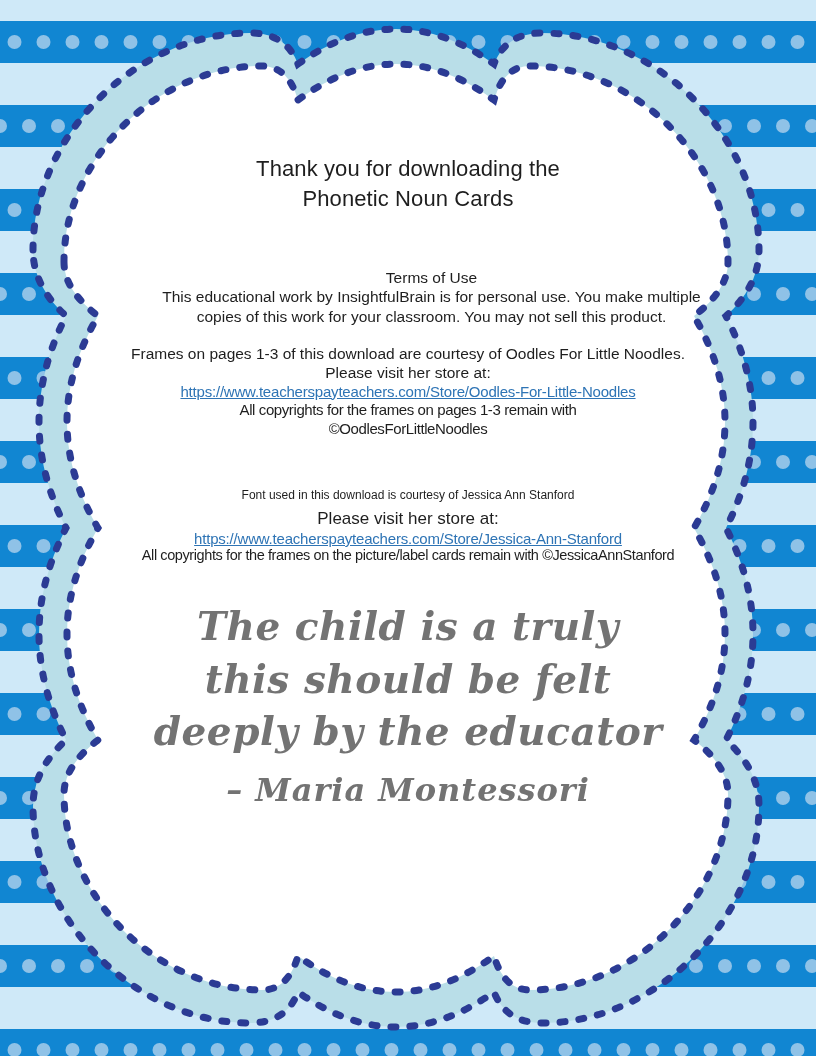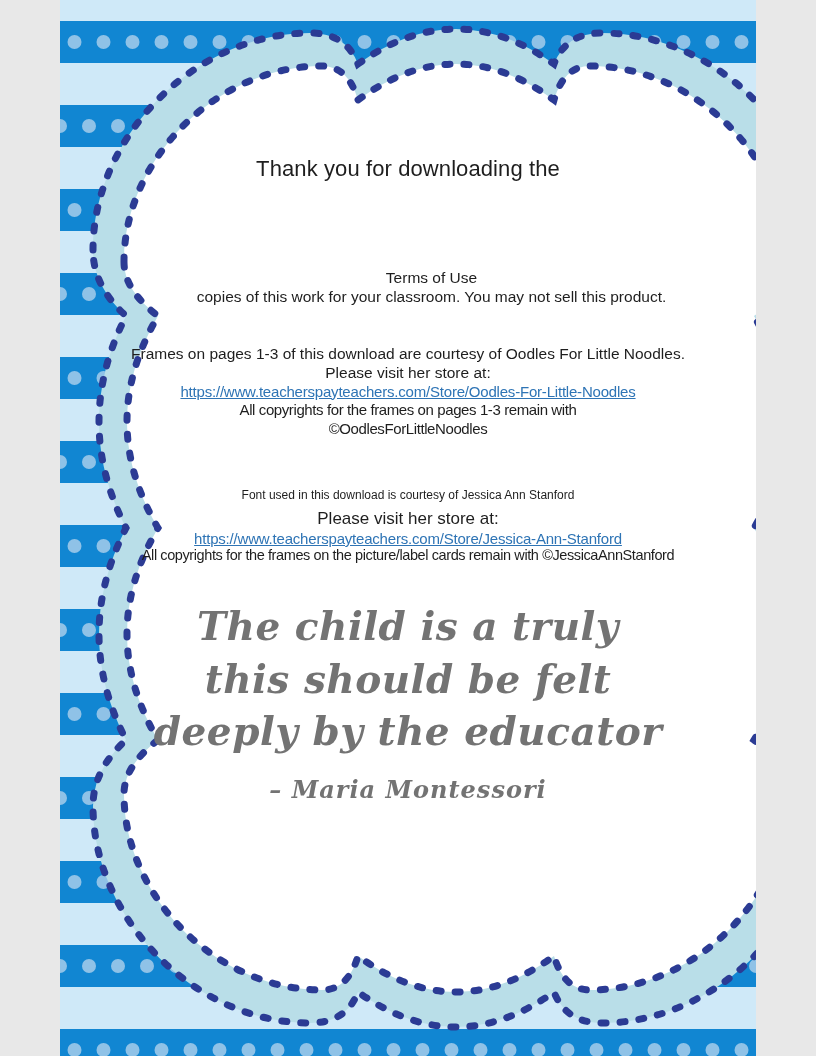--- a/index.html
+++ b/index.html
@@ -1,21 +1,21 @@
 <!DOCTYPE html>
 <html style="--navy: #2b3b94; --stripe-dark: #1186d2; --stripe-light: #cfe9f8; --stripe-dot: #8fc2e7; --band: #b9dee8; --link: #2e74b5; --ink: #1e1e1e;"><head>
 <meta charset="utf-8">
 <style>
   :root{
     --navy:#2b3b94; --stripe-dark:#1186d2; --stripe-light:#cfe9f8;
     --stripe-dot:#8fc2e7; --band:#b9dee8; --link:#2e74b5; --ink:#1e1e1e;
   }
   html,body{margin:0;padding:0;background:#e8e8e8;}
   .page{
-    position:relative; width:696px; height:1056px; margin:0 auto;
+    position:relative; width:816px; height:1056px; margin:0 auto;
     overflow:hidden; background:var(--stripe-light);
     font-family:"Liberation Sans", sans-serif; color:var(--ink);
   }
   .frame-svg{position:absolute; inset:0; display:block;}
   .c-stripe-light{fill:var(--stripe-light);}
   .c-stripe-dark{fill:var(--stripe-dark);}
   .c-dot{fill:var(--stripe-dot);}
   .c-band{fill:var(--band); stroke:var(--navy); stroke-width:7;
           stroke-dasharray:5 14; stroke-linecap:round;}
   .c-panel{fill:#ffffff; stroke:var(--navy); stroke-width:7;
@@ -28,21 +28,21 @@
   .doc-link{color:var(--link); text-decoration:underline; font-size:15px; letter-spacing:-0.2px;}
   .alt{letter-spacing:-0.4px; font-size:15px;}
   .fc1{top:488px; font-size:12px;}
   .fc2{top:509px; font-size:17px;}
   .fc-link{top:530px;}
   .fc3{top:547px; font-size:14.5px; letter-spacing:-0.4px;}
   .quote{
     top:600px; font-family:"DejaVu Serif", serif; font-style:italic; font-weight:700;
     font-size:39px; line-height:52.5px; color:#737373; letter-spacing:0.5px;
   }
-  .quote .attribution{font-size:24px; margin-top:6px; letter-spacing:1px;}
+  .quote .attribution{font-size:32px; margin-top:6px; letter-spacing:1px;}
 </style>
 </head>
 <body>
 
 <div class="page">
 
   <svg class="frame-svg" viewBox="0 0 816 1056" width="816" height="1056" aria-hidden="true">
     <defs>
       <pattern id="stripes" x="0" y="0" width="29" height="168" patternUnits="userSpaceOnUse">
         <rect class="c-stripe-light" x="0" y="0" width="29" height="168"></rect>
@@ -96,24 +96,26 @@
       C 158 990 64 898 64 794
       Q 64 766 98 740
       Q 36 634 98 528
       Q 36 422 98 316
       Q 64 290 64 262
       Z"></path>
   </svg>
 
   <div class="txt title">
     <div>Thank you for downloading the</div>
+    <div>Phonetic Noun Cards</div>
   </div>
 
   <div class="txt terms">
     <div class="heading">Terms of Use</div>
+    <div>This educational work by InsightfulBrain is for personal use. You make multiple</div>
     <div>copies of this work for your classroom. You may not sell this product.</div>
   </div>
 
   <div class="txt frames-credit">
     <div>Frames on pages 1-3 of this download are courtesy of Oodles For Little Noodles.</div>
     <div>Please visit her store at:</div>
     <div><a href="#" class="doc-link">https://www.teacherspayteachers.com/Store/Oodles-For-Little-Noodles</a></div>
     <div class="alt">All copyrights for the frames on pages 1-3 remain with</div>
     <div class="alt">©OodlesForLittleNoodles</div>
   </div>

